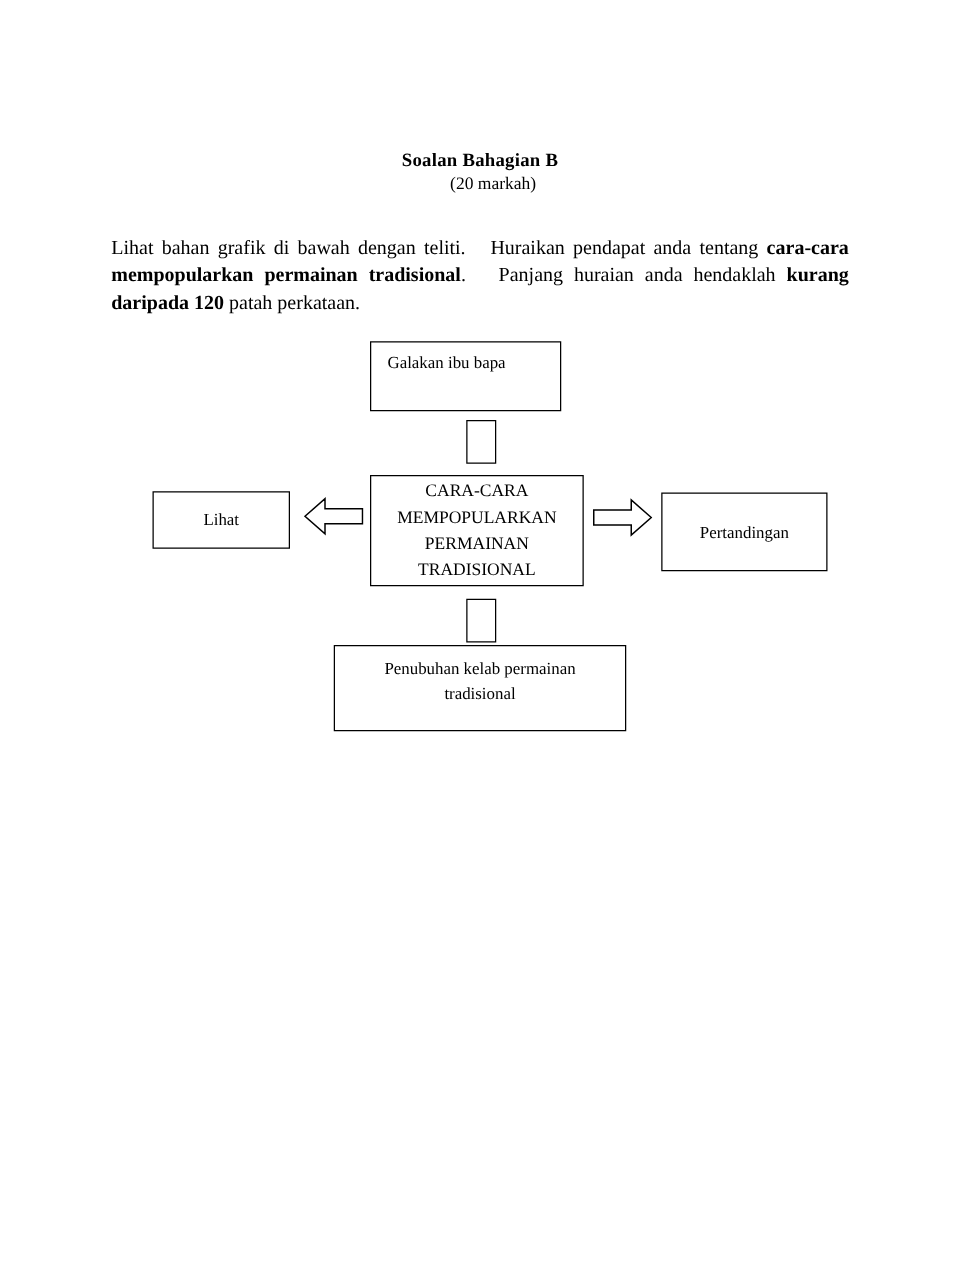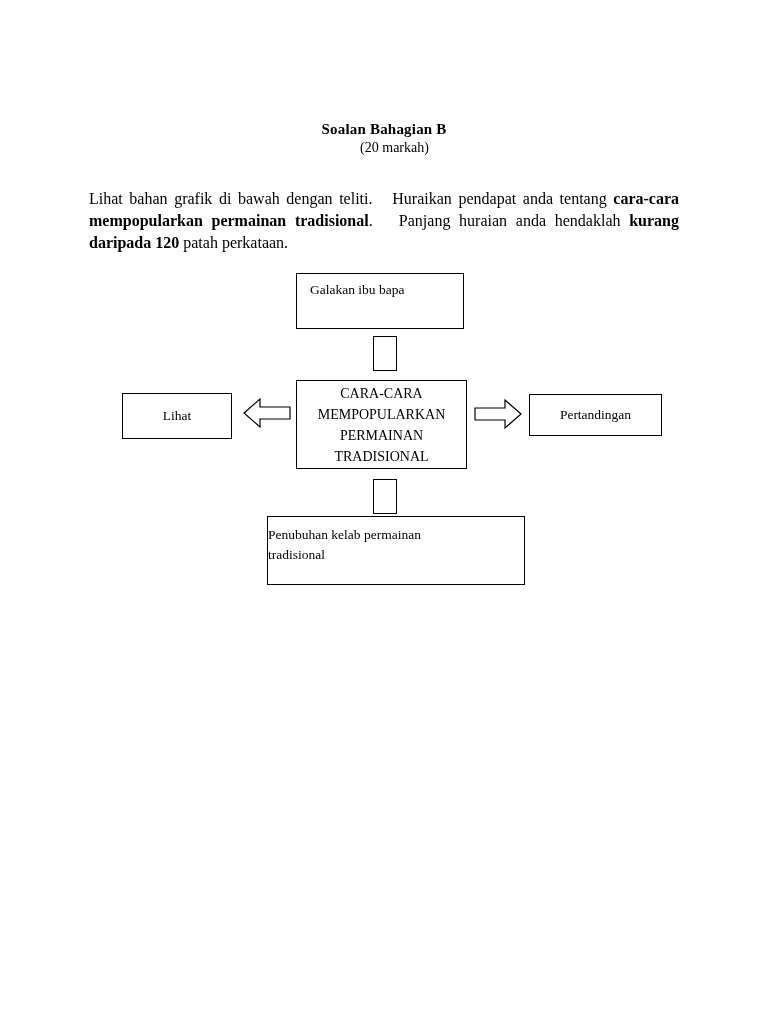--- a/index.html
+++ b/index.html
@@ -75,21 +75,21 @@
     box-sizing: border-box;
     background: #ffffff;
     font-size: 13.5px;
     line-height: 20px;
   }
 
   
   .node-top {
     left: 296px;
     top: 245px;
-    width: 168px;
+    width: 153px;
     height: 56px;
     padding: 6px 0 0 13px;
     text-align: left;
   }
 
   
   .node-center {
     left: 296px;
     top: 352px;
     width: 171px;
@@ -113,34 +113,35 @@
     align-items: center;
     justify-content: center;
     text-align: center;
   }
 
   
   .node-right {
     left: 529px;
     top: 366px;
     width: 133px;
-    height: 42px;
+    height: 63px;
     display: flex;
     align-items: center;
     justify-content: center;
     text-align: center;
   }
 
   
   .node-bottom {
     left: 267px;
     top: 488px;
-    width: 258px;
+    width: 234px;
     height: 69px;
     padding-top: 8px;
+    text-align: center;
   }
 
   
   .connector {
     position: absolute;
     border: 1px solid #000000;
     box-sizing: border-box;
     background: #ffffff;
     width: 24px;
     height: 35px;

